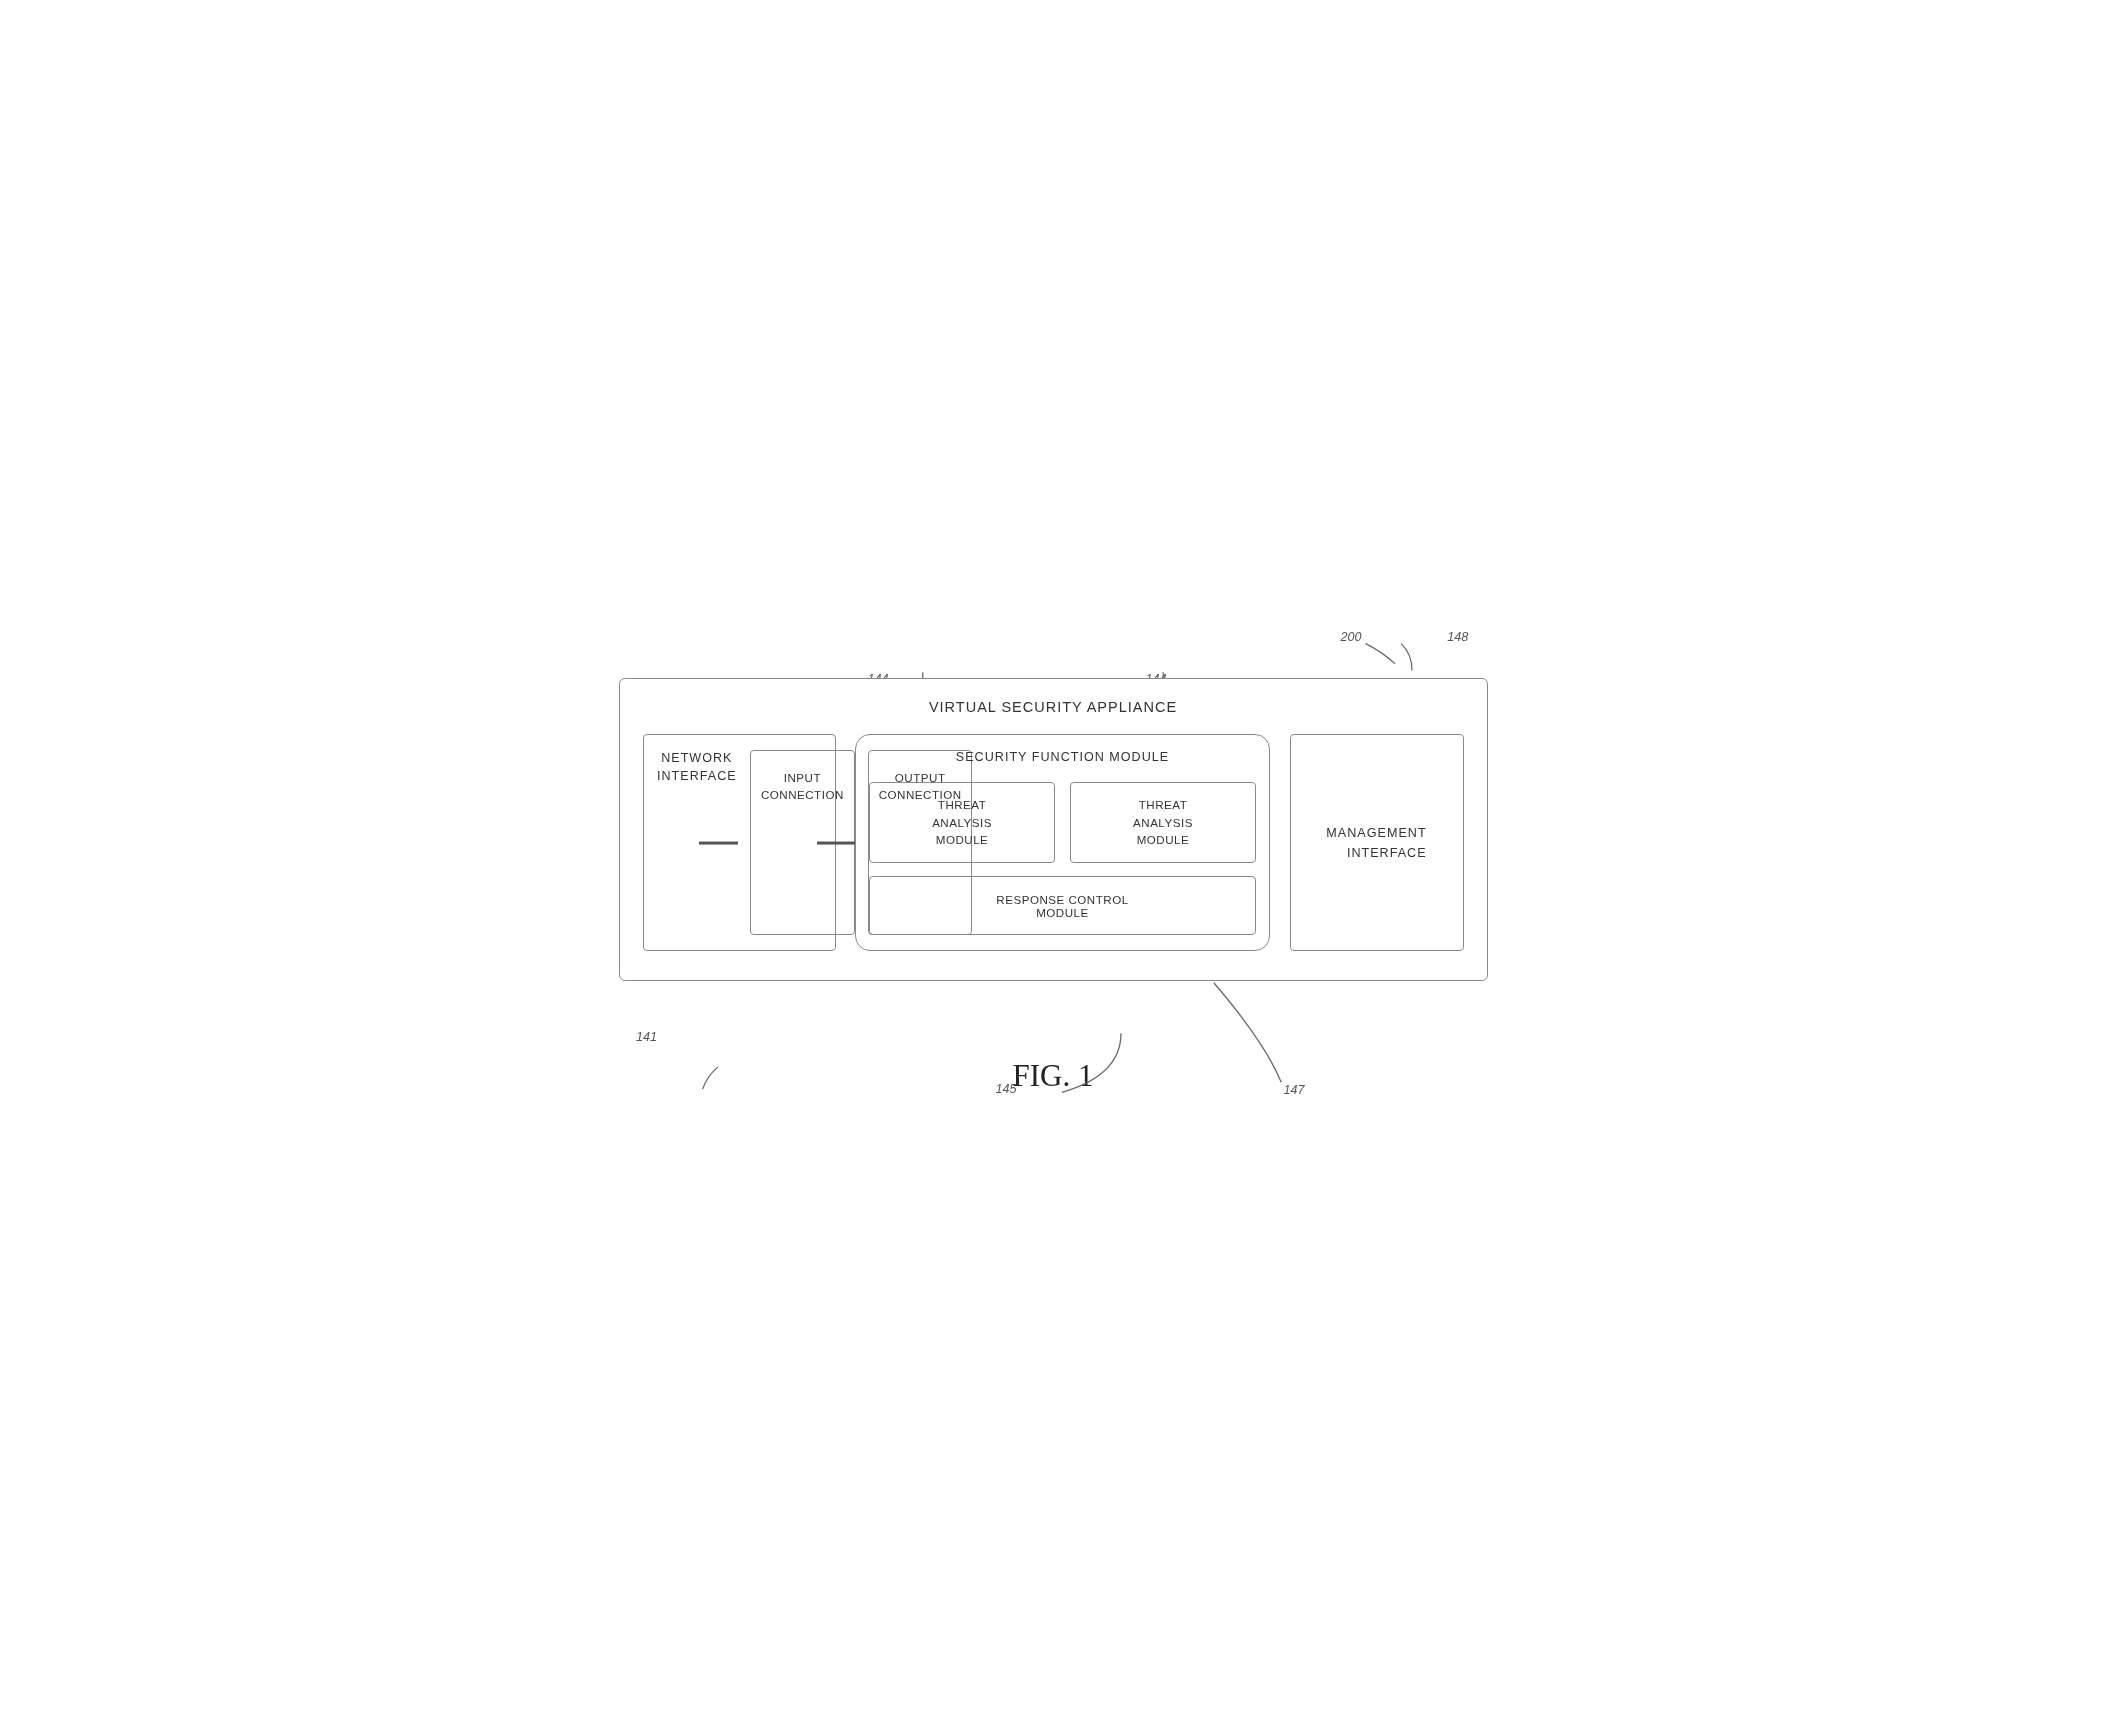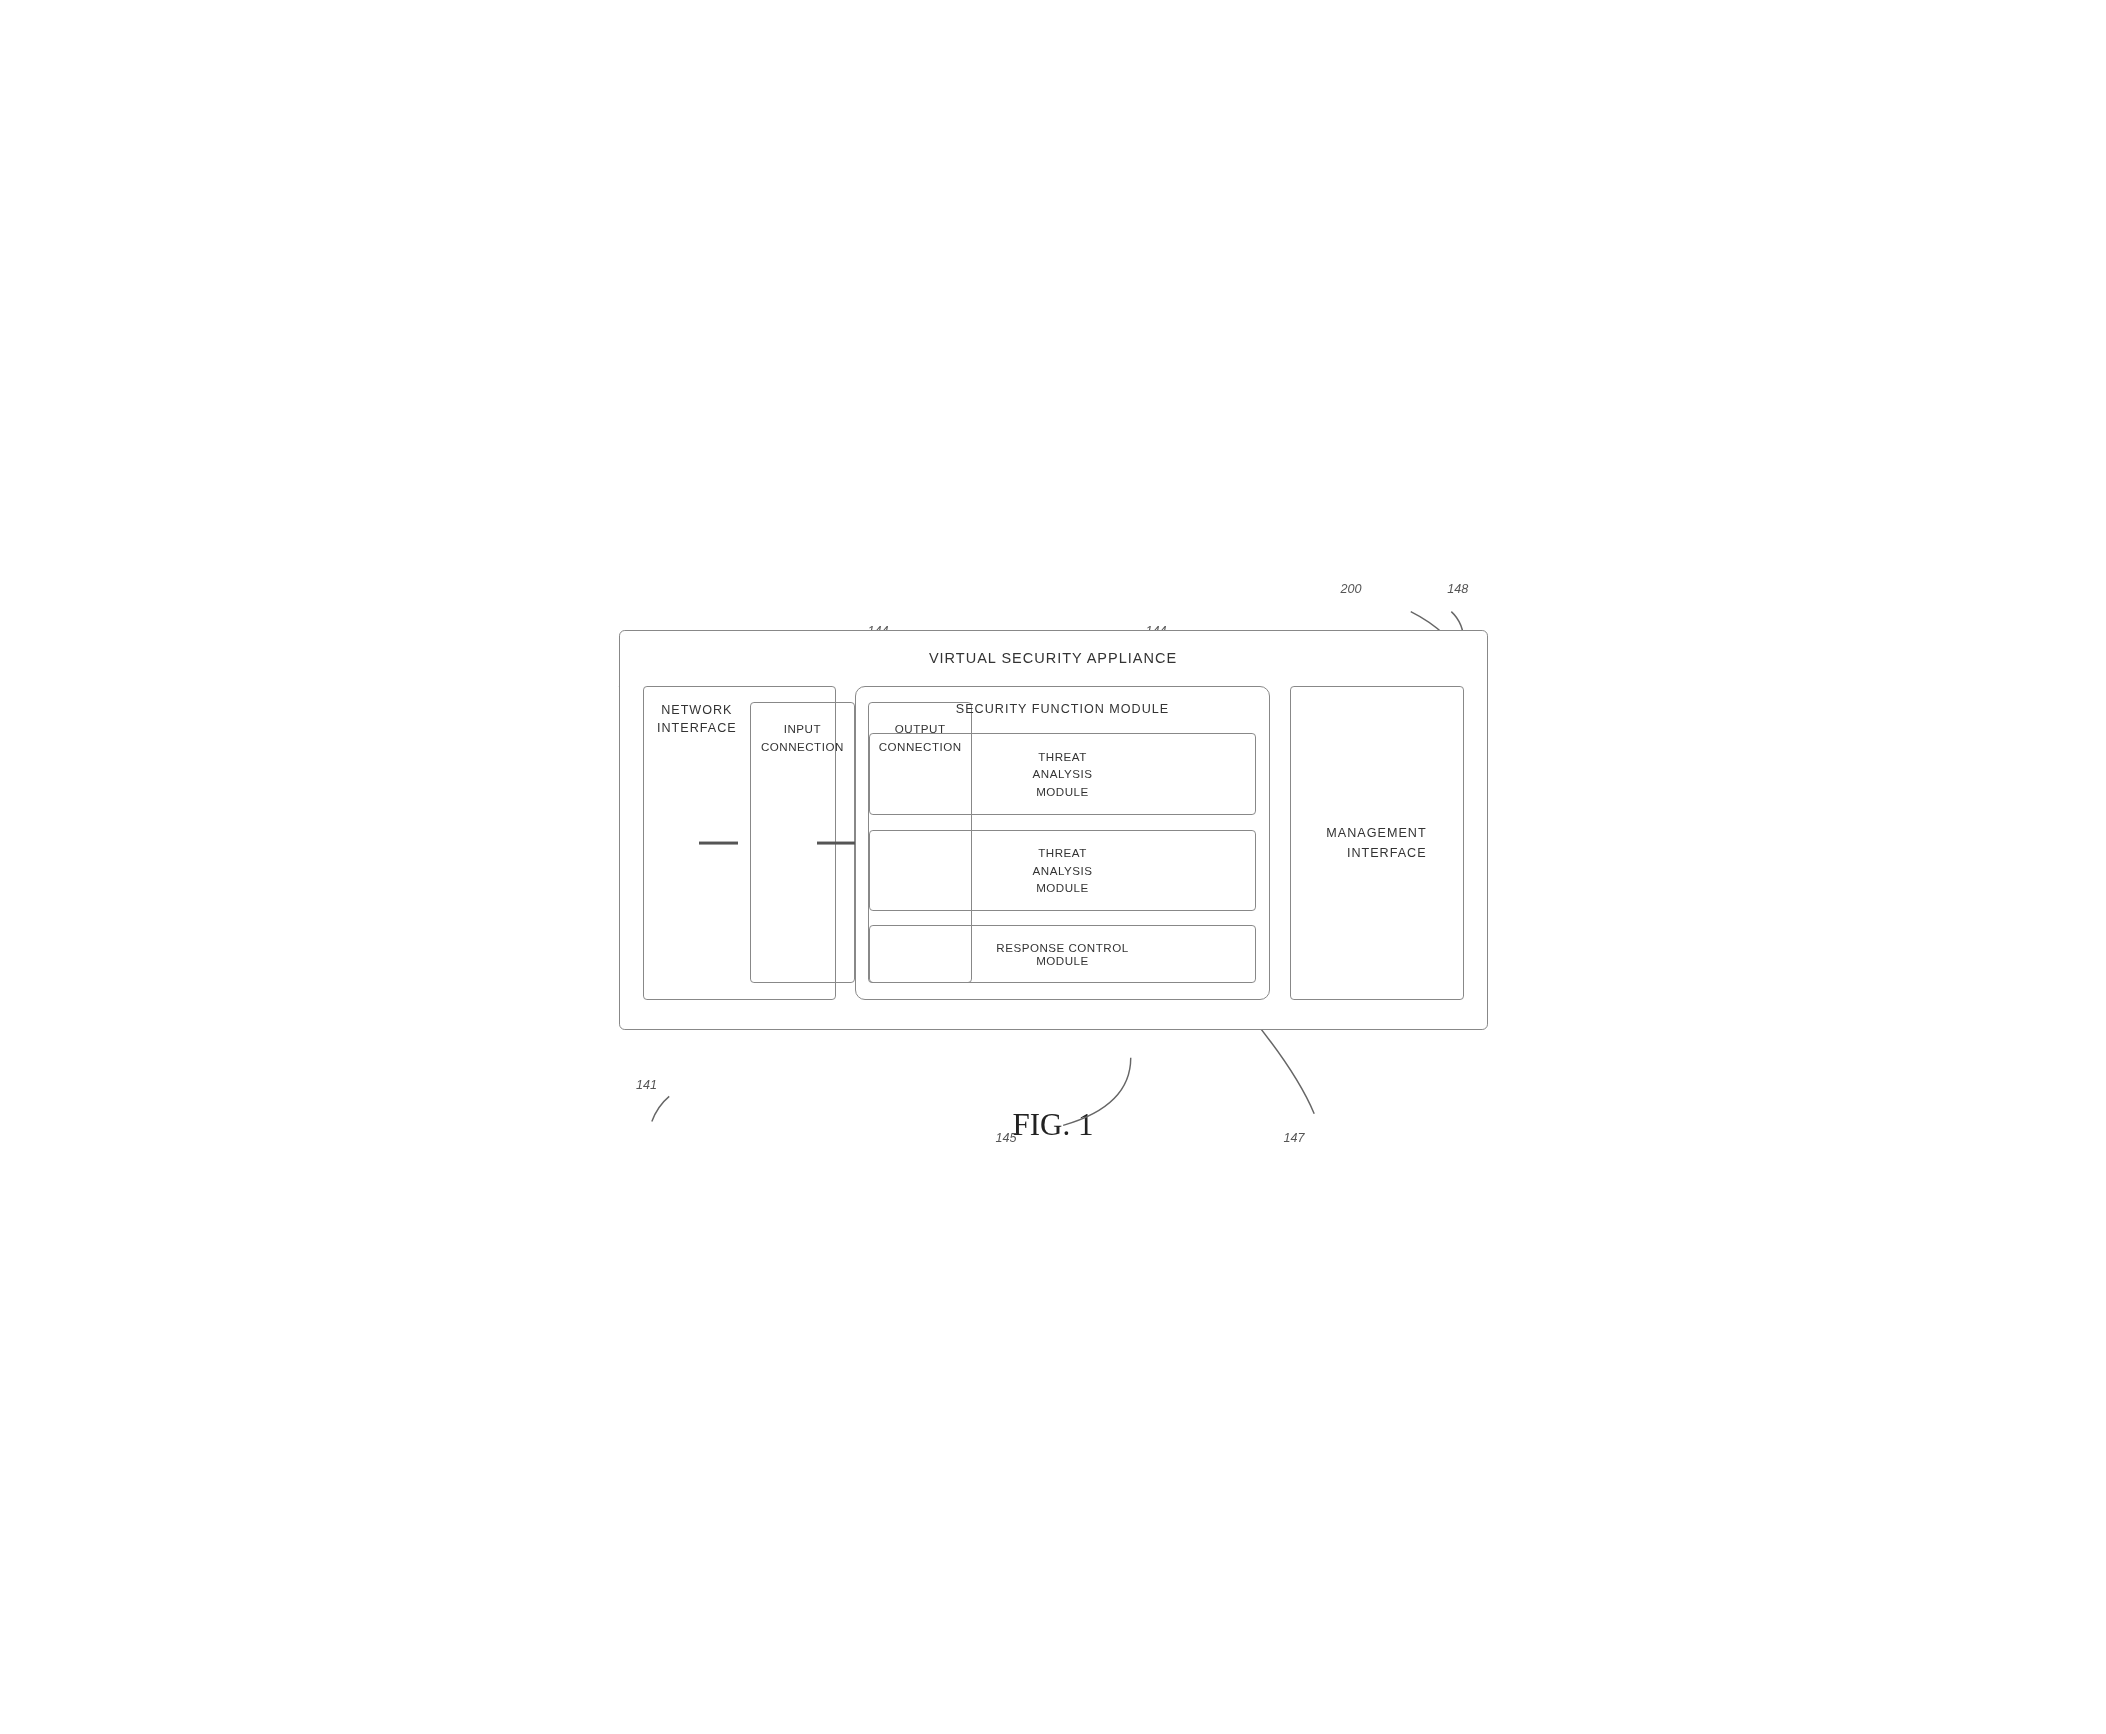--- a/index.html
+++ b/index.html
@@ -94,39 +94,39 @@
       background: #555;
       top: 50%;
       left: -52px;
       transform: translateY(-50%);
     }
 
     
     .security-function-box {
       position: relative;
       border: 1.9px solid #888;
-      border-radius: 10px;
+      border-radius: 15px;
       padding: 15.4px 13.5px;
       flex: 1;
       display: flex;
       flex-direction: column;
       gap: 13.5px;
     }
 
     .security-function-title {
       text-align: center;
       font-size: 12.6px;
       letter-spacing: 1px;
       color: #333;
       margin-bottom: 3.9px;
     }
 
     .threat-modules-row {
       display: flex;
-      flex-direction: column;
+      flex-direction: row;
       gap: 15.4px;
       justify-content: center;
     }
 
     .threat-module-box {
       border: 1.9px solid #888;
       border-radius: 3.9px;
       padding: 13.5px 15.4px;
       text-align: center;
       font-size: 11.6px;

